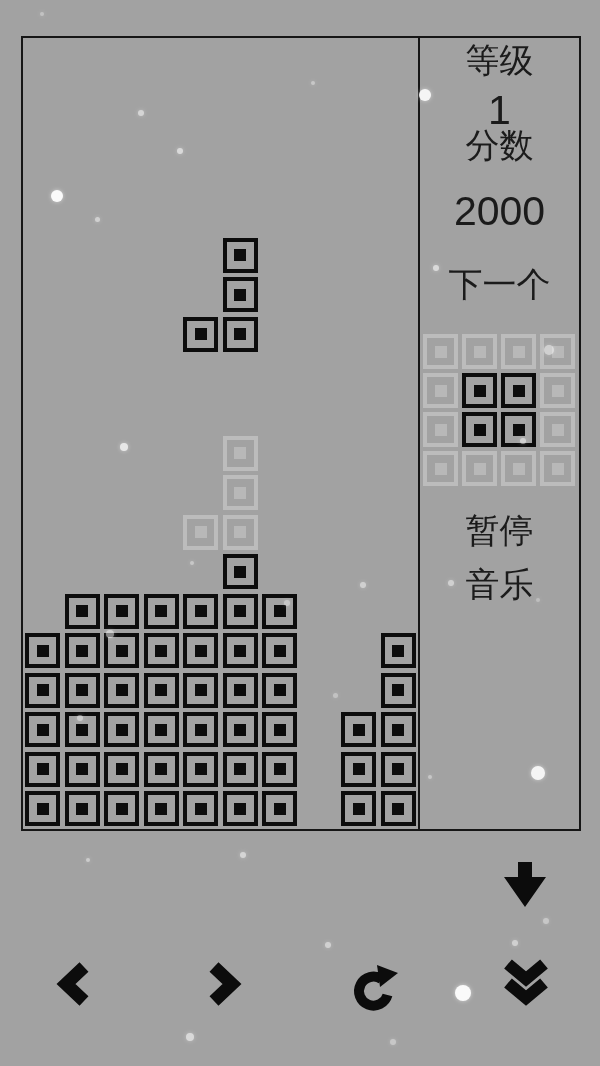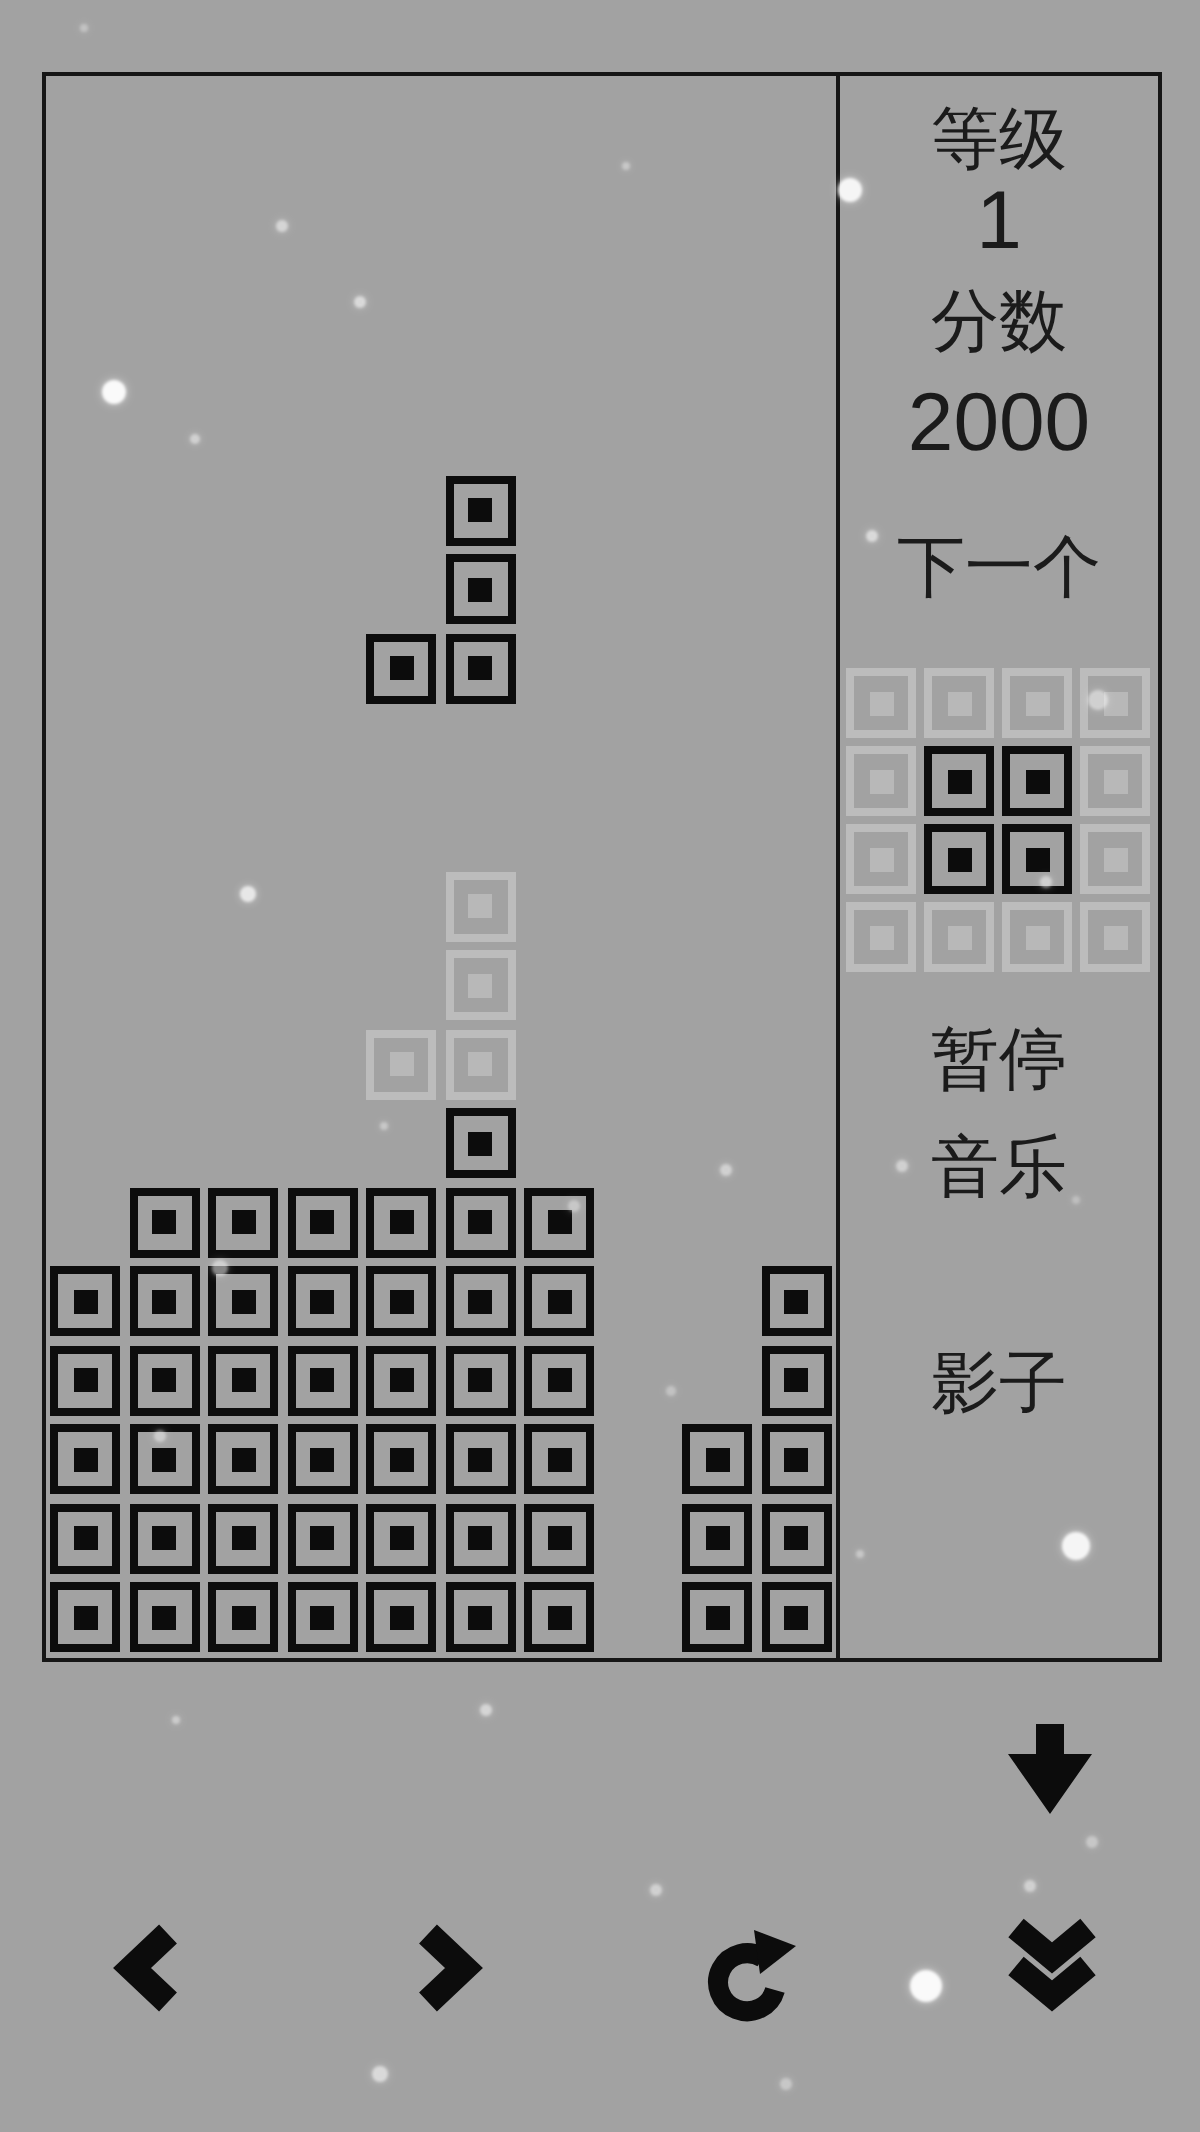--- a/index.html
+++ b/index.html
@@ -100,29 +100,28 @@
       <div class="blk" style="left: 199.5px; top: 278.85px;"></div>
       <div class="blk" style="left: 160px; top: 278.85px;"></div>
       <div class="blk ghost" style="left: 199.5px; top: 397.5px;"></div>
       <div class="blk ghost" style="left: 199.5px; top: 437.05px;"></div>
       <div class="blk ghost" style="left: 199.5px; top: 476.6px;"></div>
       <div class="blk ghost" style="left: 160px; top: 476.6px;"></div>
     </div>
   <div id="divider"></div>
 
   <div id="sidebar">
-    <div class="sb-label cjk" style="top:10px">等级</div>
+    <div class="sb-label cjk" style="top:0">等级</div>
     <div class="sb-label num" style="top:50px">1</div>
-    <div class="sb-label cjk" style="top:101px">分数</div>
+    <div class="sb-label cjk" style="top:85px">分数</div>
     <div class="sb-label num" style="top:151px">2000</div>
     <div class="sb-label cjk" style="top:224px">下一个</div>
 
     <div class="sb-label cjk" style="top:524px">音乐</div>
     <div class="sb-label cjk" style="top:470px">暂停</div>
-    <div class="sb-label cjk" style="top:632px">影子</div>
   </div>
 
   <div id="next-grid">
       <div class="blk ghost" style="left: 2px; top: 2px;"></div>
       <div class="blk ghost" style="left: 41px; top: 2px;"></div>
       <div class="blk ghost" style="left: 80px; top: 2px;"></div>
       <div class="blk ghost" style="left: 119px; top: 2px;"></div>
       <div class="blk ghost" style="left: 2px; top: 41px;"></div>
       <div class="blk" style="left: 41px; top: 41px;"></div>
       <div class="blk" style="left: 80px; top: 41px;"></div>

